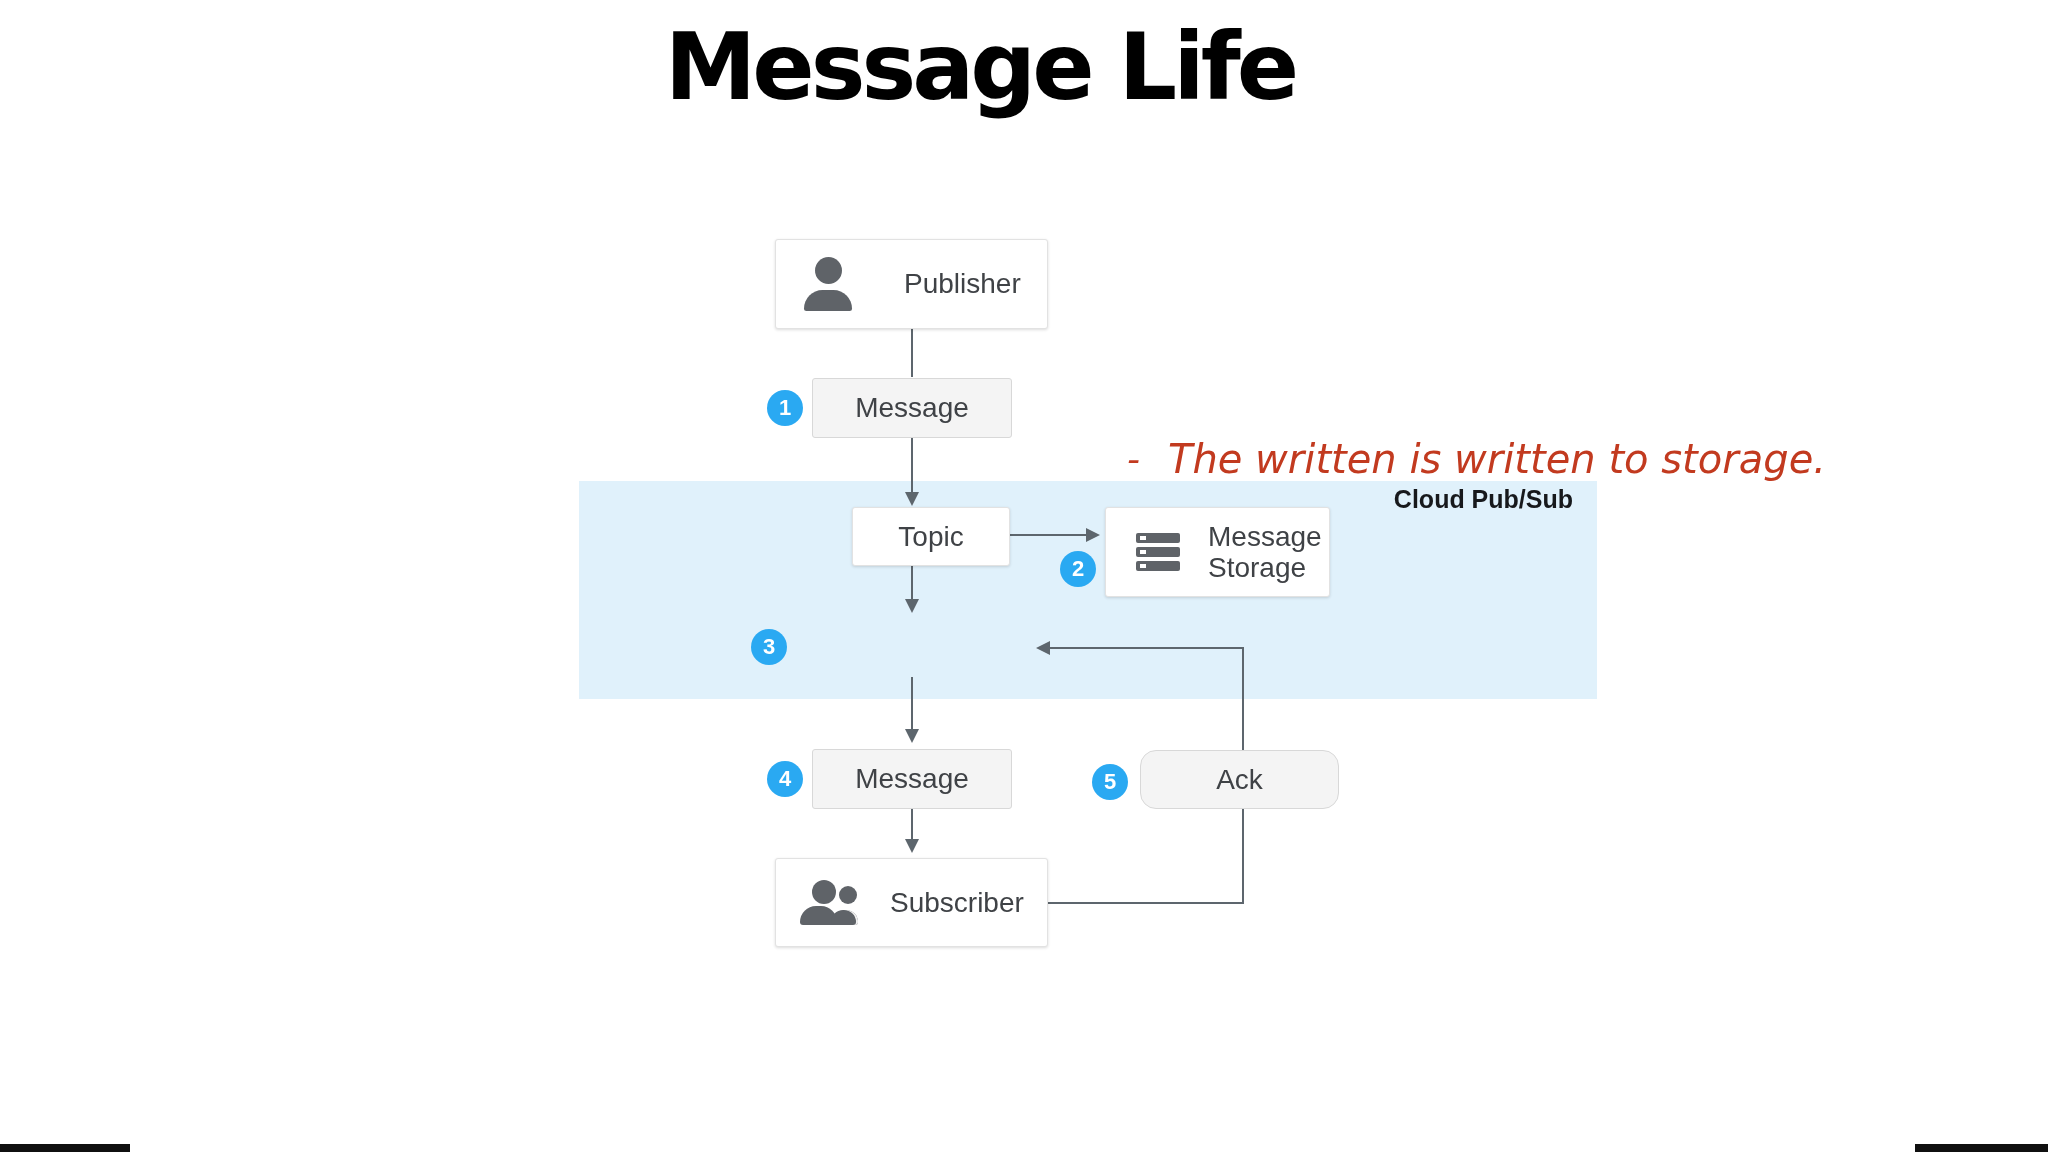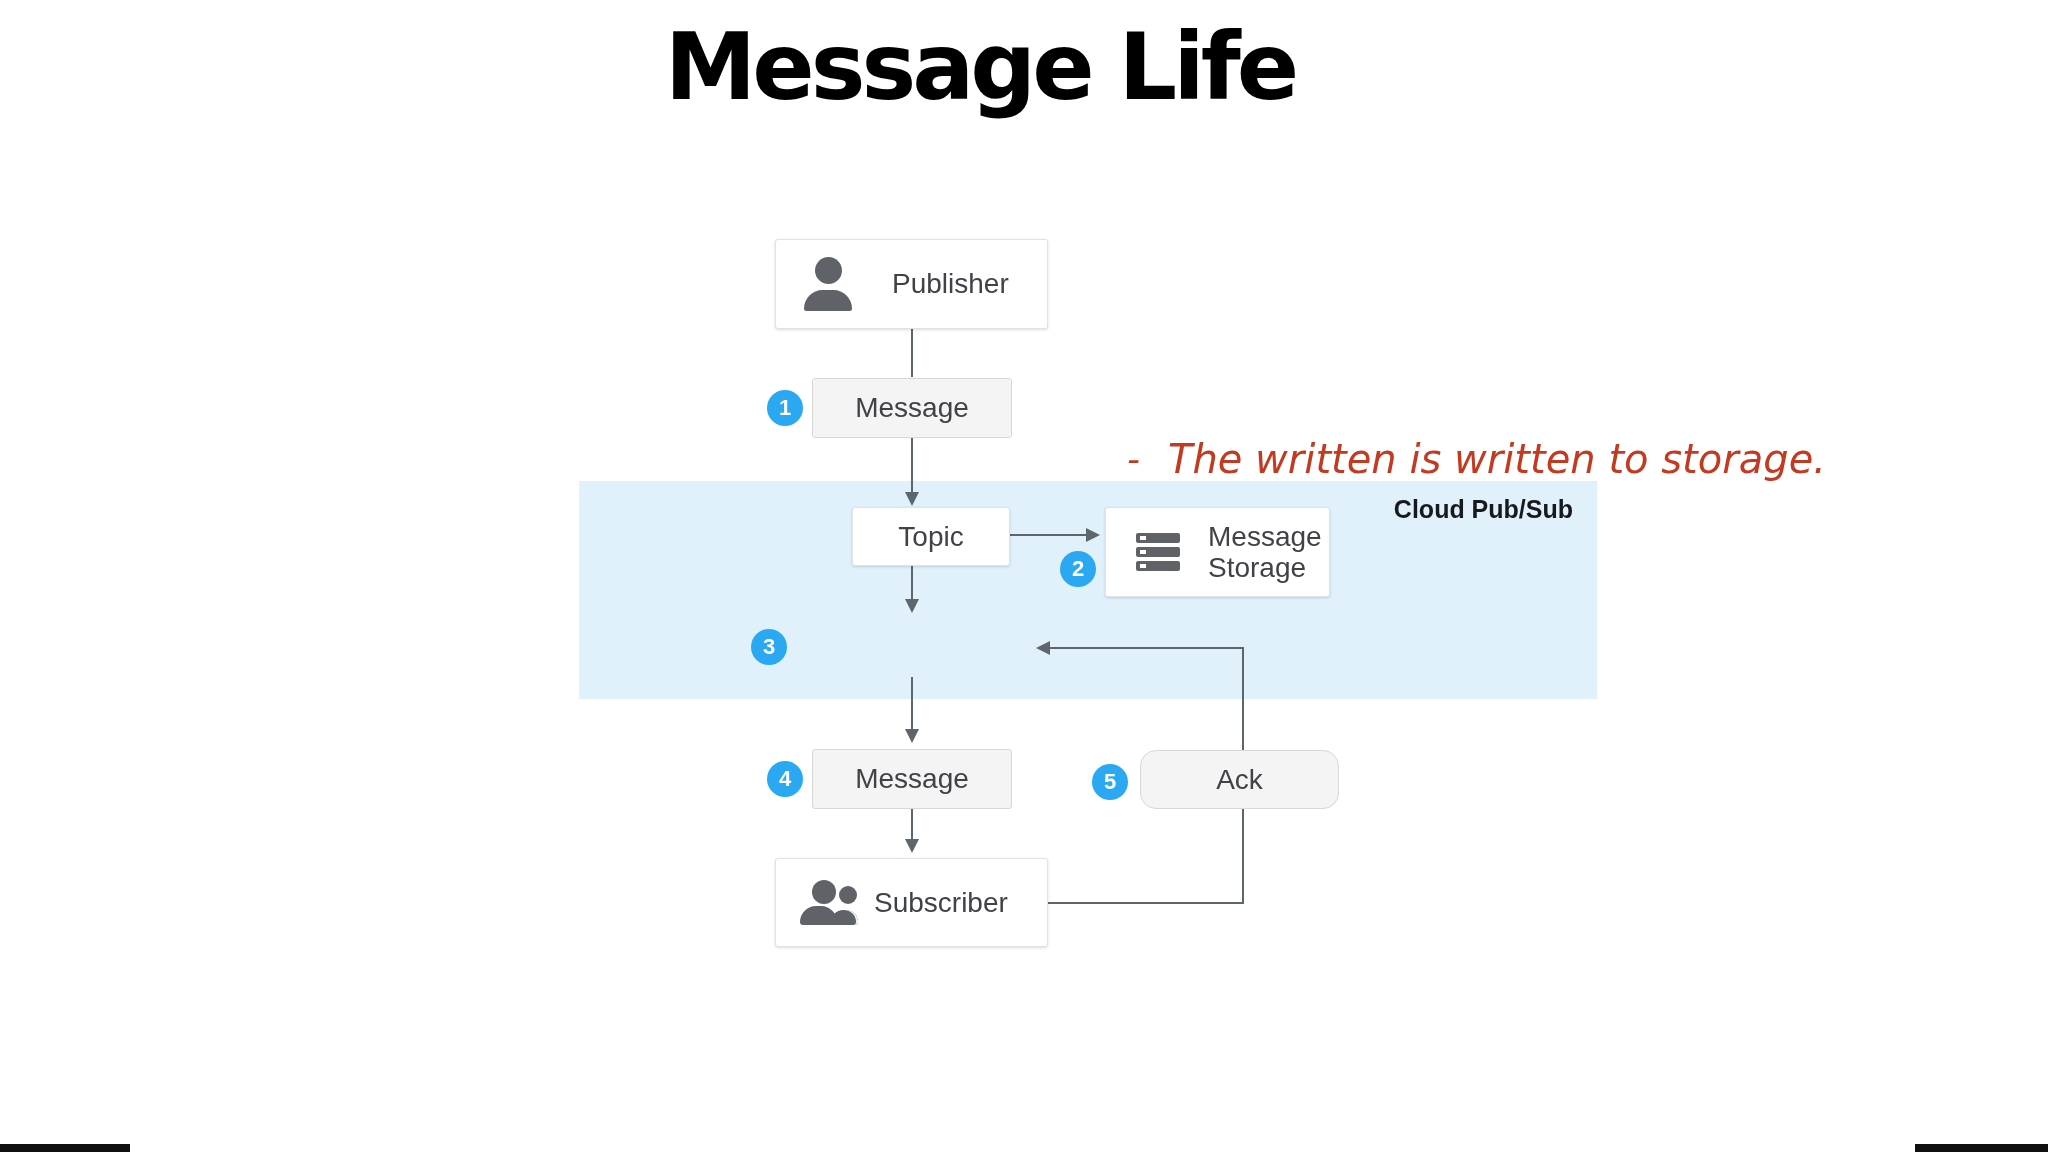--- a/index.html
+++ b/index.html
@@ -23,48 +23,48 @@
     font-family:"DejaVu Sans", sans-serif; letter-spacing:0px;
   }
   .annotation .bullet { font-size:36px; padding-top:2px; }
 
   
   .band {
     position:absolute; left:579px; top:481px; width:1018px; height:218px;
     background:#e0f1fb;
   }
   .band-label {
-    position:absolute; right:24px; top:14px;
+    position:absolute; right:24px; top:4px;
     font-weight:bold; font-size:25px; color:#17191c;
   }
 
   
   svg.connectors { position:absolute; left:0; top:0; z-index:2; }
   svg.connectors line, svg.connectors path { stroke:#5d666d; stroke-width:2; fill:none; }
   svg.connectors polygon { fill:#5d666d; stroke:none; }
 
   
   .node {
     position:absolute; z-index:3; box-sizing:border-box;
     background:#ffffff; border:1px solid #e2e2e2; border-radius:3px;
     box-shadow:0 1px 3px rgba(0,0,0,0.14);
     display:flex; align-items:center; justify-content:center;
     color:#3f4246; font-size:28px;
   }
   .node.gray { background:#f4f4f4; border-color:#d8d8d8; box-shadow:none; }
   .node.lead { justify-content:flex-start; }
 
-  #node-publisher   { left:775px; top:239px; width:273px; height:90px; padding-left:28px; gap:40px; }
+  #node-publisher   { left:775px; top:239px; width:273px; height:90px; padding-left:28px; gap:52px; }
   #node-message-in  { left:812px; top:378px; width:200px; height:60px; }
   #node-topic       { left:852px; top:507px; width:158px; height:59px; }
   #node-storage     { left:1105px; top:507px; width:225px; height:90px; padding-left:30px; gap:28px; }
   #node-subscription{ left:795px; top:617px; width:225px; height:60px; }
   #node-message-out { left:812px; top:749px; width:200px; height:60px; }
   #node-ack         { left:1140px; top:750px; width:199px; height:59px;border-radius:16px; }
-  #node-subscriber  { left:775px; top:858px; width:273px; height:89px; padding-left:24px; gap:16px; }
+  #node-subscriber  { left:775px; top:858px; width:273px; height:89px; padding-left:24px; gap:32px; }
 
   .storage-label { display:flex; flex-direction:column; line-height:31px; text-align:left; }
 
   
   .badge {
     position:absolute; z-index:4; width:36px; height:36px; border-radius:50%;
     background:#2aa9f2; color:#fff; font-weight:bold; font-size:22px;
     display:flex; align-items:center; justify-content:center;
   }
   #badge-1 { left:767px;  top:390px; }

